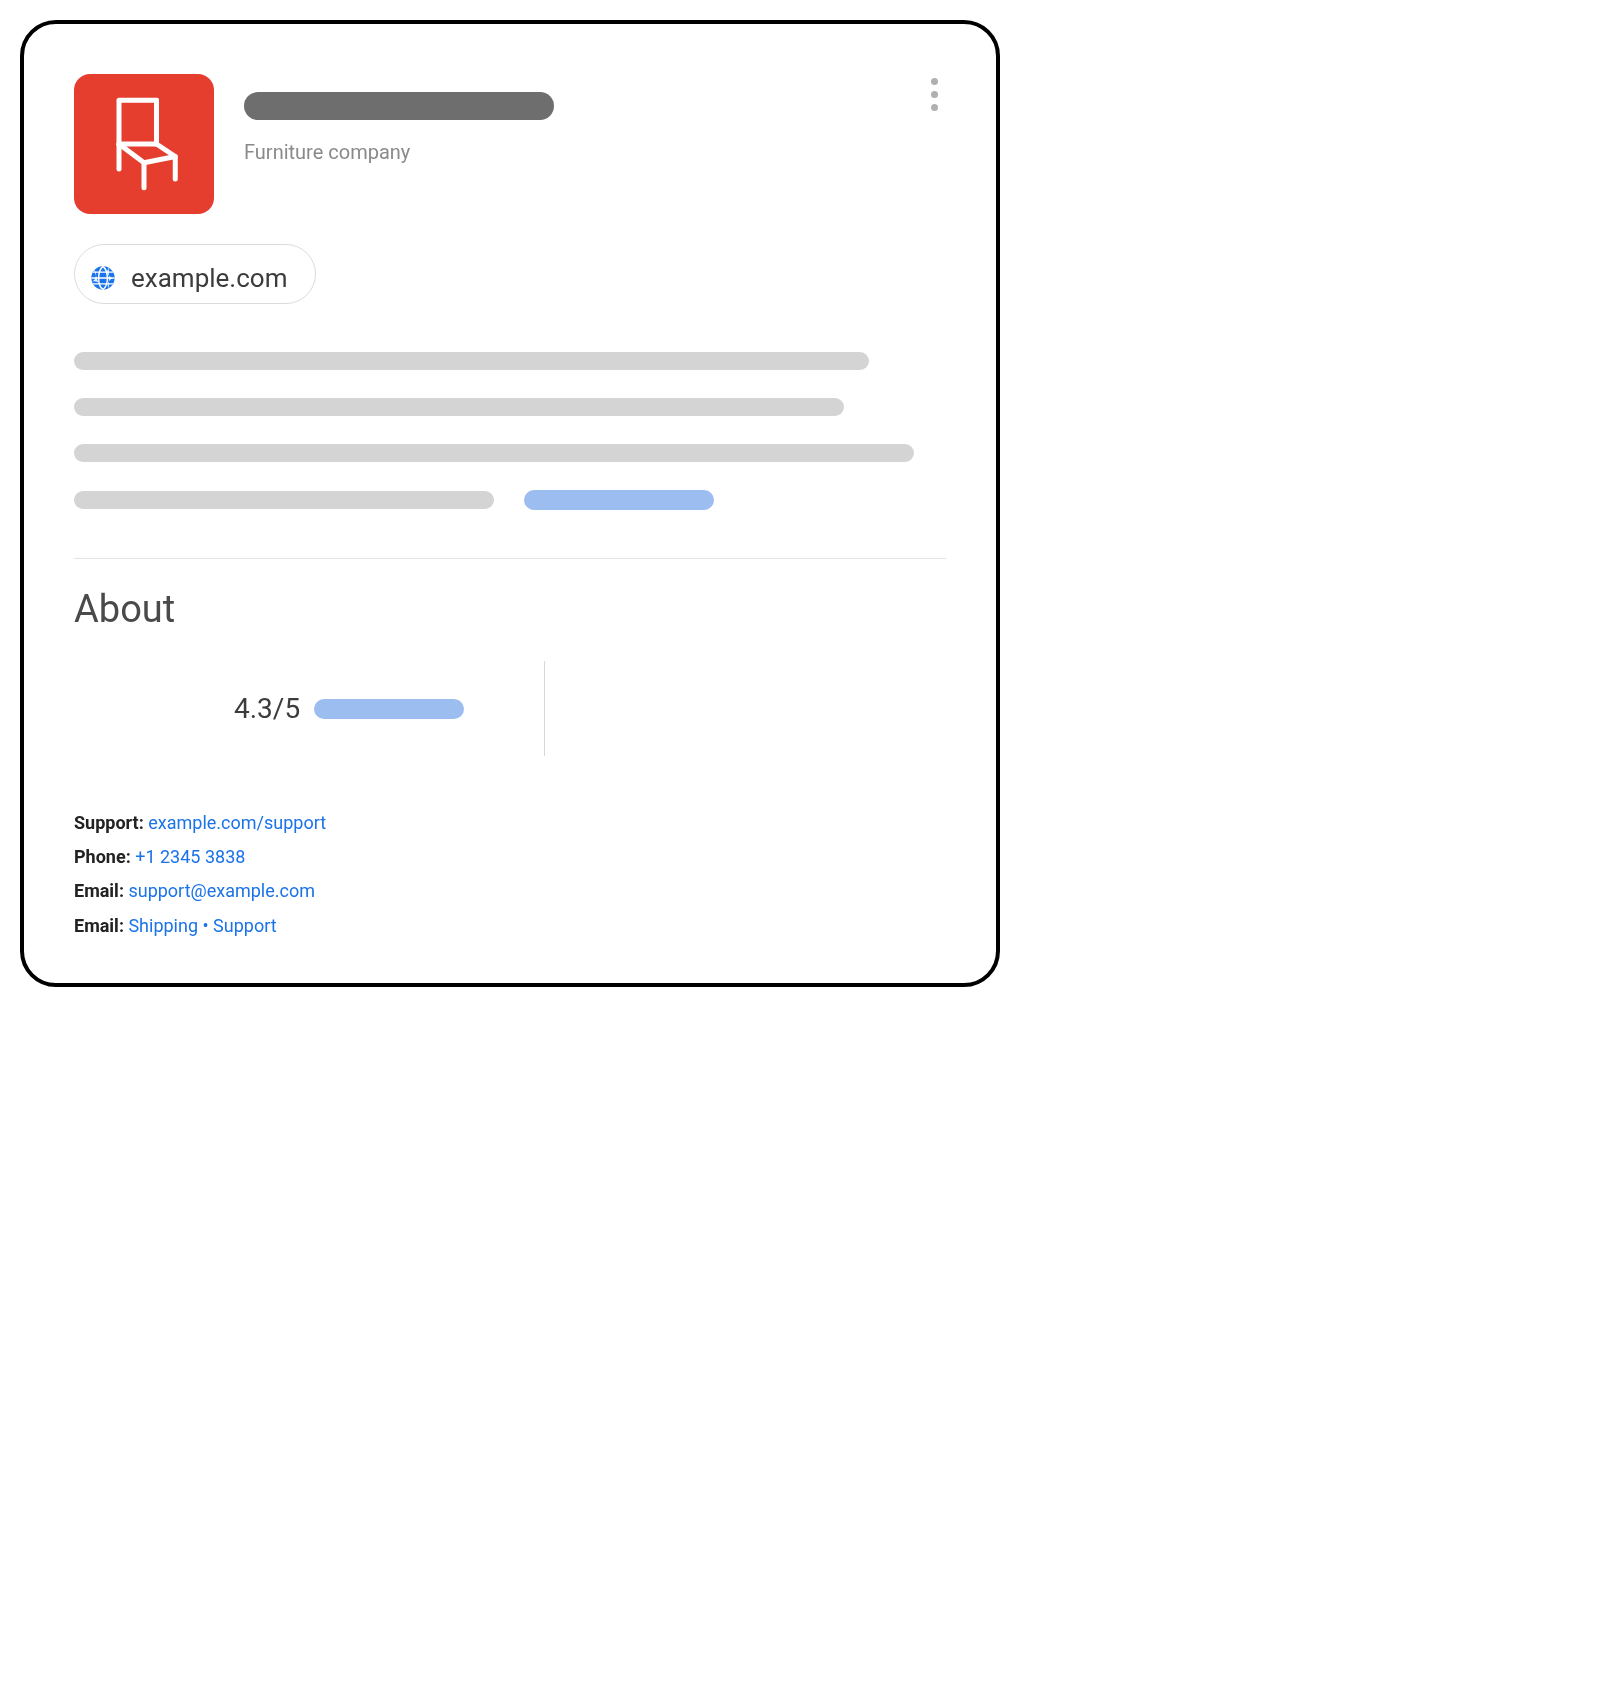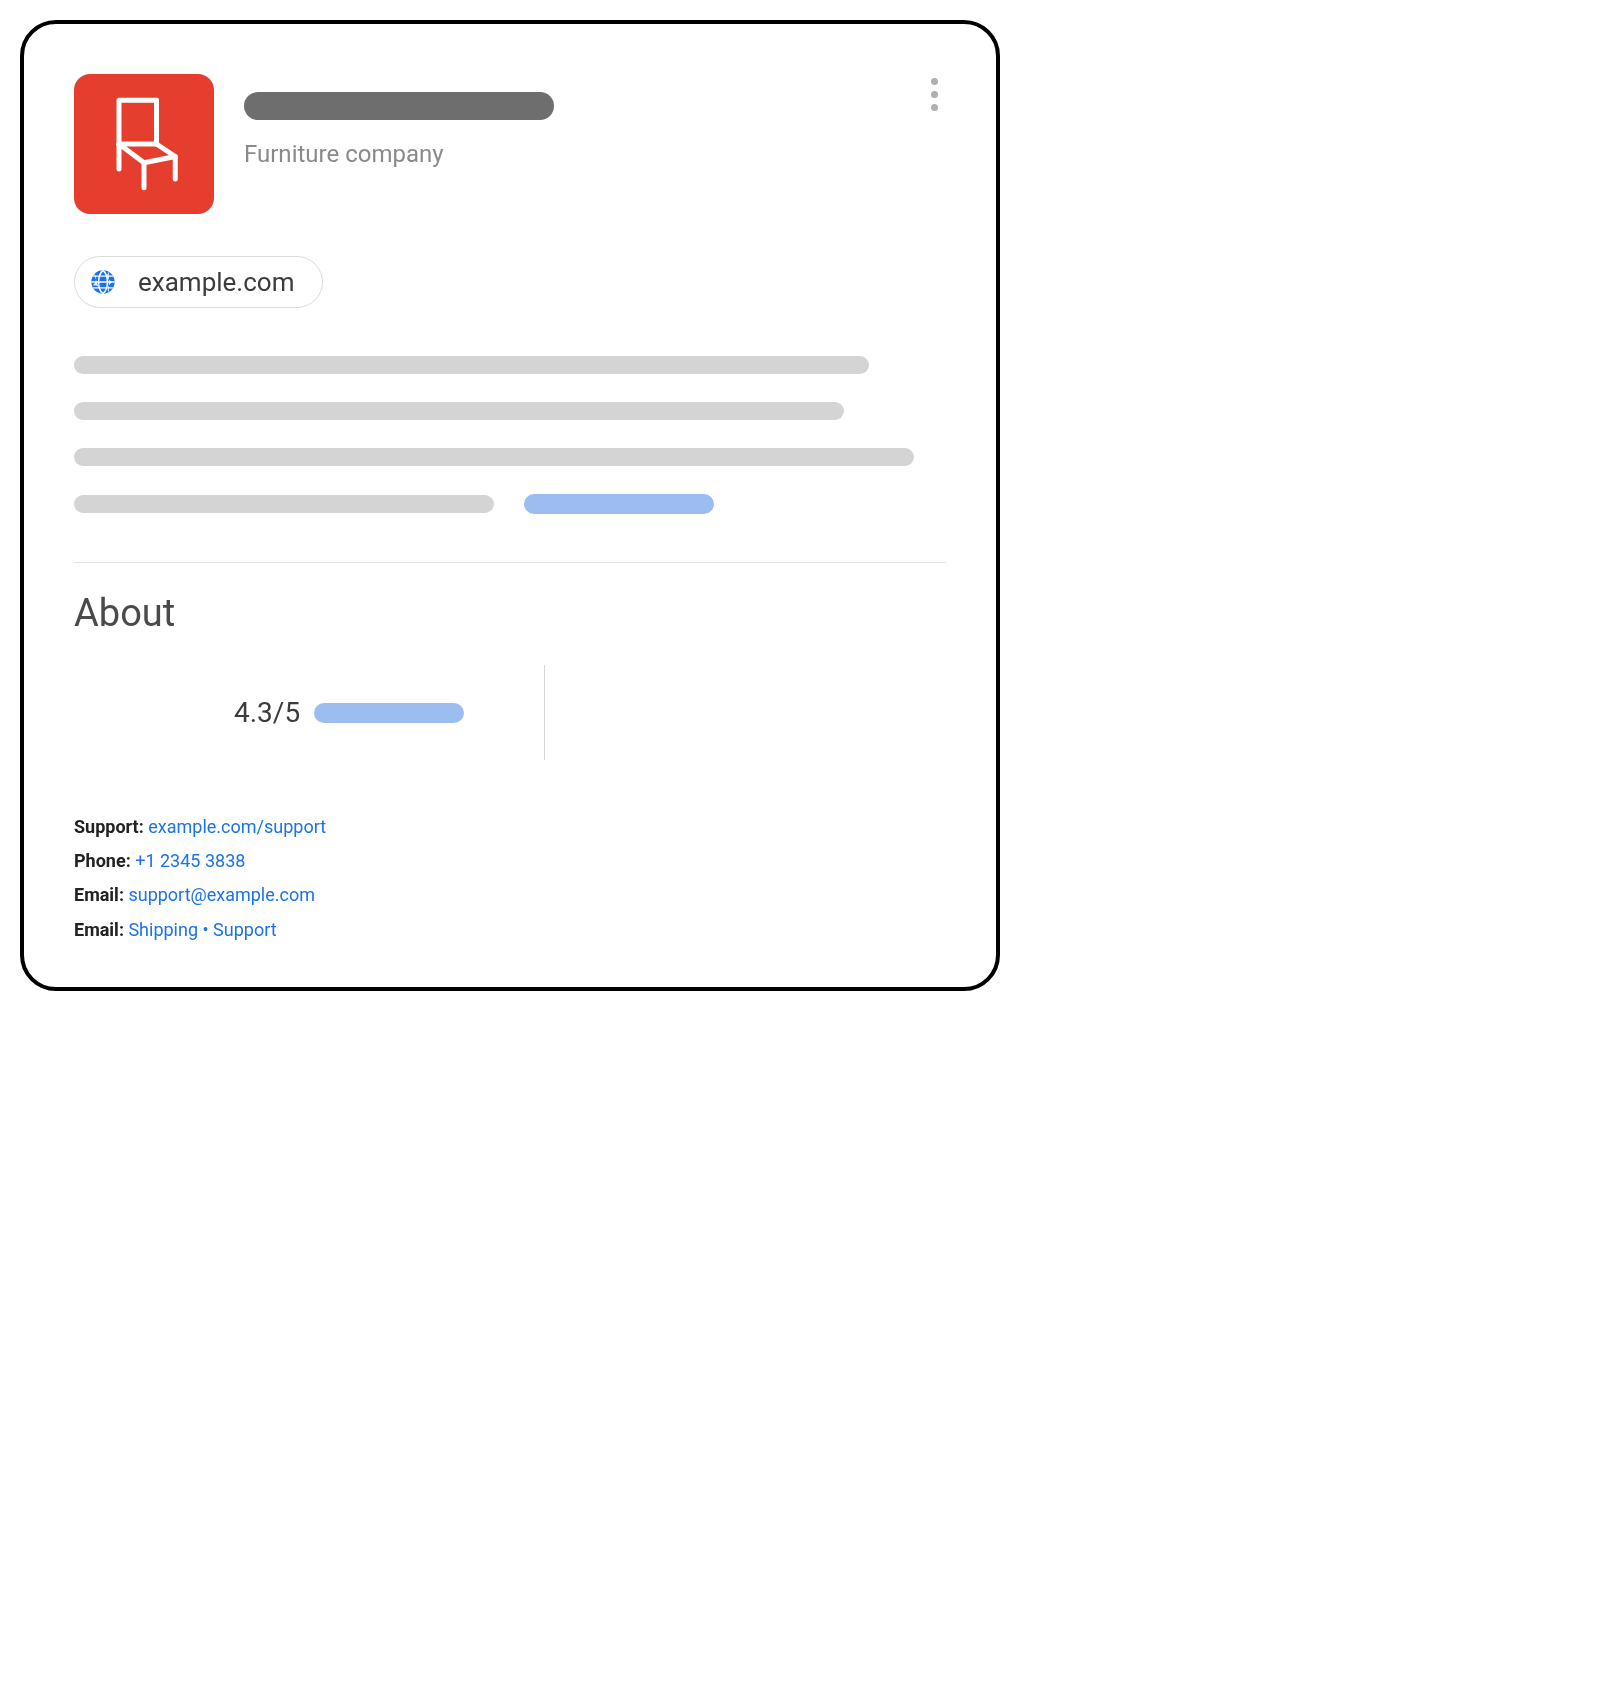--- a/index.html
+++ b/index.html
@@ -35,21 +35,21 @@
     .logo svg { width: 80px; height: 100px; }
     .title-block { flex: 1; padding-top: 18px; }
     .title-bar {
       height: 28px;
       width: 310px;
       background: #6e6e6e;
       border-radius: 14px;
       margin-bottom: 20px;
     }
     .subtitle {
-      font-size: 24px;
+      font-size: 20px;
       color: #8a8a8a;
       font-weight: 400;
     }
     .more-icon {
       position: absolute;
       right: 0;
       top: 0;
       width: 24px;
       display: flex;
       flex-direction: column;
@@ -58,27 +58,27 @@
       cursor: pointer;
       padding: 4px;
     }
     .more-icon span {
       width: 7px;
       height: 7px;
       background: #b0b0b0;
       border-radius: 50%;
     }
     .site-chip {
-      margin-top: 42px;
+      margin-top: 30px;
       display: inline-flex;
       align-items: center;
-      gap: 21px;
+      gap: 14px;
       border: 1.5px solid #dcdcdc;
       border-radius: 999px;
-      padding: 10px 28px 10px 14px;
+      padding: 18px 28px 10px 14px;
       cursor: pointer;
     }
     .globe-icon {
       width: 28px;
       height: 28px;
       flex-shrink: 0;
     }
     .site-chip-text {
       font-size: 26px;
       color: #3c3c3c;

